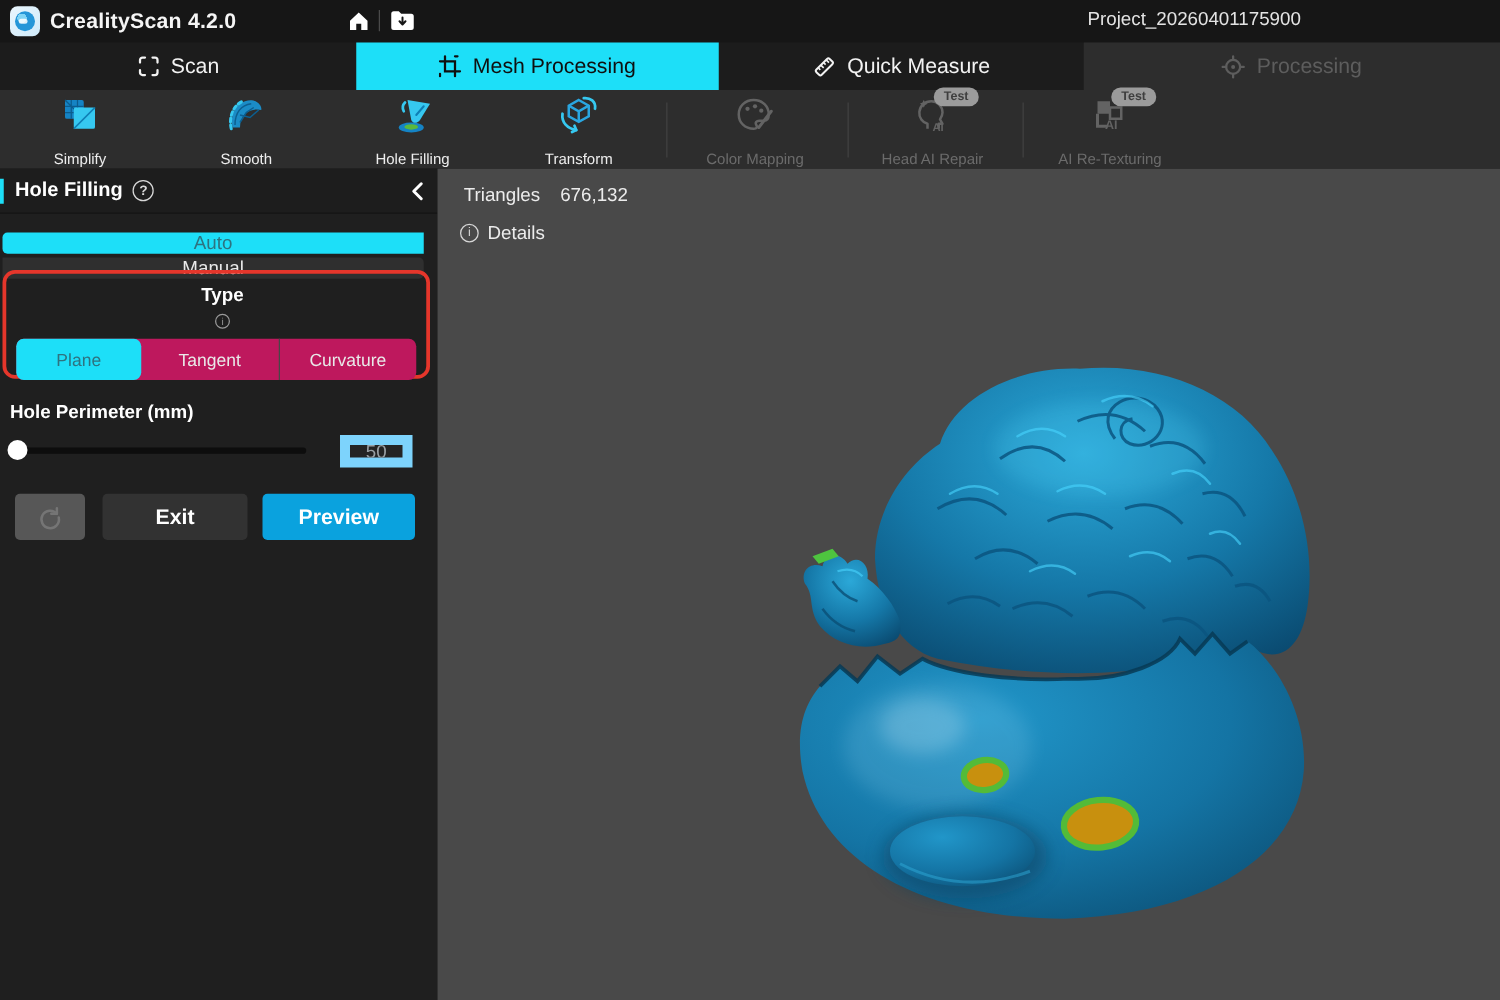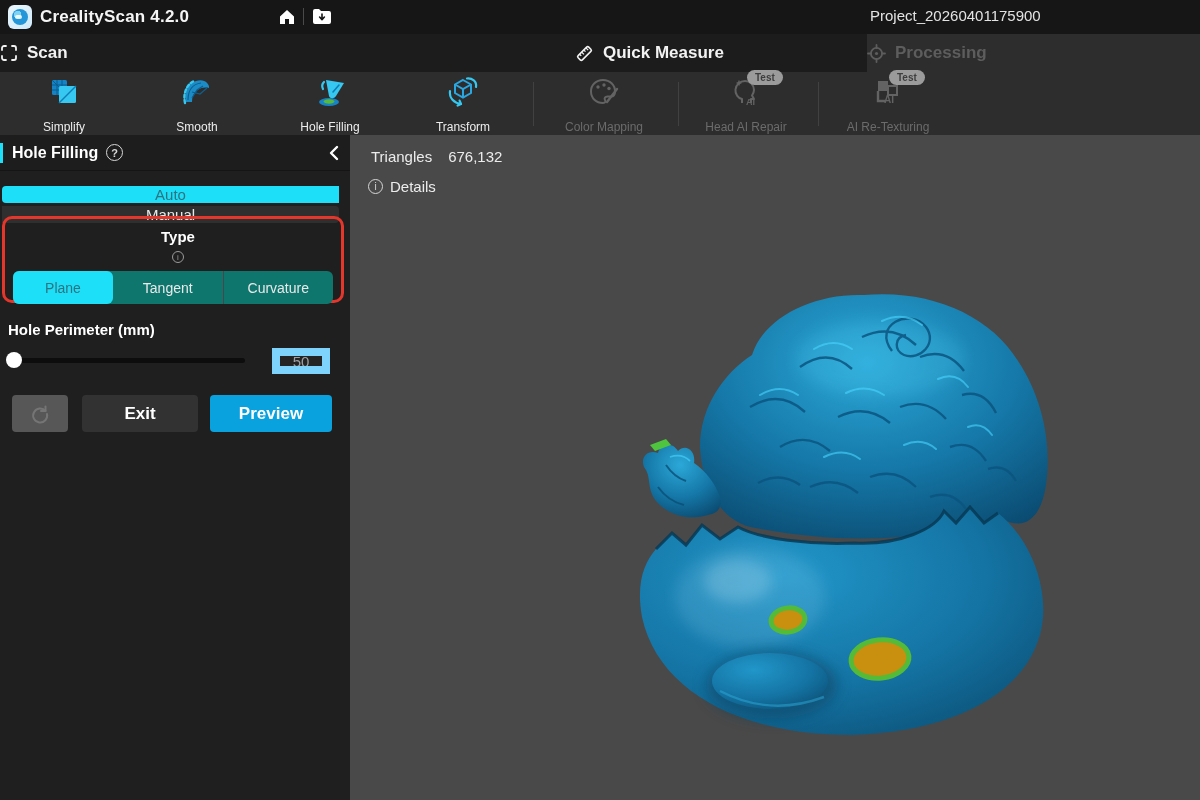--- a/index.html
+++ b/index.html
@@ -18,22 +18,22 @@
           background:#fff; border-radius:3px; opacity:.85; }
   .app-title { position:absolute; left:40px; top:7px; font-size:17px; font-weight:700; color:#f5f5f5; letter-spacing:.2px; }
   .tb-icon { position:absolute; top:6px; width:22px; height:22px; display:flex; align-items:center; justify-content:center; }
   .tb-home { left:276px; }
   .tb-sep { position:absolute; left:303px; top:8px; width:1px; height:17px; background:#4a4a4a; }
   .tb-folder { left:311px; }
   .project-name { position:absolute; left:870px; top:7px; font-size:15px; color:#e3e3e3; }
 
   
   .tabs { position:absolute; left:0; top:34px; width:1200px; height:38px; background:#1c1c1c; }
-  .tab { position:absolute; top:0; height:38px; display:flex; align-items:center; justify-content:flex-start;
-         gap:9px; font-size:17px; font-weight:700; color:#f2f2f2; cursor:pointer; }
+  .tab { position:absolute; top:0; height:38px; display:flex; align-items:center; justify-content:center;
+         gap:9px; font-size:17px; font-weight:400; color:#f2f2f2; cursor:pointer; }
   .tab-scan { left:0; width:285px; }
   .tab-mesh { left:285px; width:290px; background:#1ddff8; color:#0f0f0f; }
   .tab-measure { left:575px; width:292px; }
   .tab-calibration { left:867px; width:333px; background:#2d2d2d; color:#5d5d5d; }
 
   
   .toolbar { position:absolute; left:0; top:72px; width:1200px; height:63px; background:#2d2d2d; }
   .tool { position:absolute; top:4px; width:140px; height:56px; display:flex; flex-direction:column;
           align-items:center; justify-content:flex-start; cursor:pointer; }
   .tool .ticon { height:34px; display:flex; align-items:center; justify-content:center; position:relative; }
@@ -58,21 +58,21 @@
   .mode-btn { flex:1; display:flex; align-items:center; justify-content:center; font-size:15px; cursor:pointer; }
   .mode-auto { background:#1ddff8; color:#2e7380; border-radius:4px 0 0 4px; }
   .mode-manual { background:#2f2f2f; color:#e9e9e9; border-radius:0 4px 4px 0; }
 
   .red-box { position:absolute; left:2px; top:81px; width:342px; height:87px;
              border:3px solid #e5362b; border-radius:10px; }
   .type-row { display:flex; align-items:center; gap:6px; margin:9px 0 0 10px;flex-direction:column; }
   .type-label { font-size:15px; font-weight:700; color:#fff; }
   .info-circ { width:12px; height:12px; border:1px solid #9a9a9a; border-radius:50%; color:#9a9a9a;
                font-size:8px; display:flex; align-items:center; justify-content:center; font-style:normal; }
-  .seg { margin:8px 8px 0 8px; height:33px; background:#0f766e; border-radius:6px; display:flex; align-items:stretch; }
+  .seg { margin:8px 8px 0 8px; height:33px; background:#be185d; border-radius:6px; display:flex; align-items:stretch; }
   .seg-btn { display:flex; align-items:center; justify-content:center; font-size:14px; color:#e9e9e9; cursor:pointer; }
   .seg-plane { width:100px; background:#1ddff8; color:#2e7380; border-radius:6px; }
   .seg-tangent { flex:1; }
   .seg-curvature { flex:1; border-left:1px solid #474747; }
 
   .perimeter-label { position:absolute; left:8px; top:186px; font-size:15px; font-weight:700; color:#fff; }
   .slider-track { position:absolute; left:8px; top:223px; width:237px; height:5px; background:#0d0d0d;
                   border-radius:3px; cursor:pointer; }
   .slider-thumb { position:absolute; left:-2px; top:-6px; width:16px; height:16px; border-radius:50%;
                   background:#fff; cursor:grab; }
@@ -121,20 +121,27 @@
     </div>
     <div class="project-name">Project_20260401175900</div>
   </header>
 
   <nav class="tabs">
     <div class="tab tab-scan">
       <svg width="18" height="18" viewBox="0 0 18 18">
           <path d="M6 2 H4 a2 2 0 0 0-2 2 v2 M12 2 h2 a2 2 0 0 1 2 2 v2 M6 16 H4 a2 2 0 0 1-2-2 v-2 M12 16 h2 a2 2 0 0 0 2-2 v-2" stroke="#f2f2f2" stroke-width="1.8" fill="none" stroke-linecap="round"></path>
         </svg>
       <span>Scan</span>
+    </div>
+    <div class="tab tab-mesh">
+      <svg width="18" height="18" viewBox="0 0 18 18">
+          <path d="M5 1 v12 h12 M1 5 h12 v12" stroke="#0f0f0f" stroke-width="1.8" fill="none" stroke-linecap="round"></path>
+          <path d="M13 1 l2 0 M1 15 l0 2" stroke="#0f0f0f" stroke-width="1.8" stroke-linecap="round"></path>
+        </svg>
+      <span>Mesh Processing</span>
     </div>
     <div class="tab tab-measure">
       <svg width="19" height="19" viewBox="0 0 19 19">
           <g transform="rotate(-45 9.5 9.5)">
             <rect x="2" y="6.5" width="15" height="6" rx="1.5" fill="none" stroke="#f2f2f2" stroke-width="1.6"></rect>
             <path d="M5.5 6.5 v2.4 M8.5 6.5 v3.2 M11.5 6.5 v2.4 M14.5 6.5 v3.2" stroke="#f2f2f2" stroke-width="1.3"></path>
           </g>
         </svg>
       <span>Quick Measure</span>
     </div>

